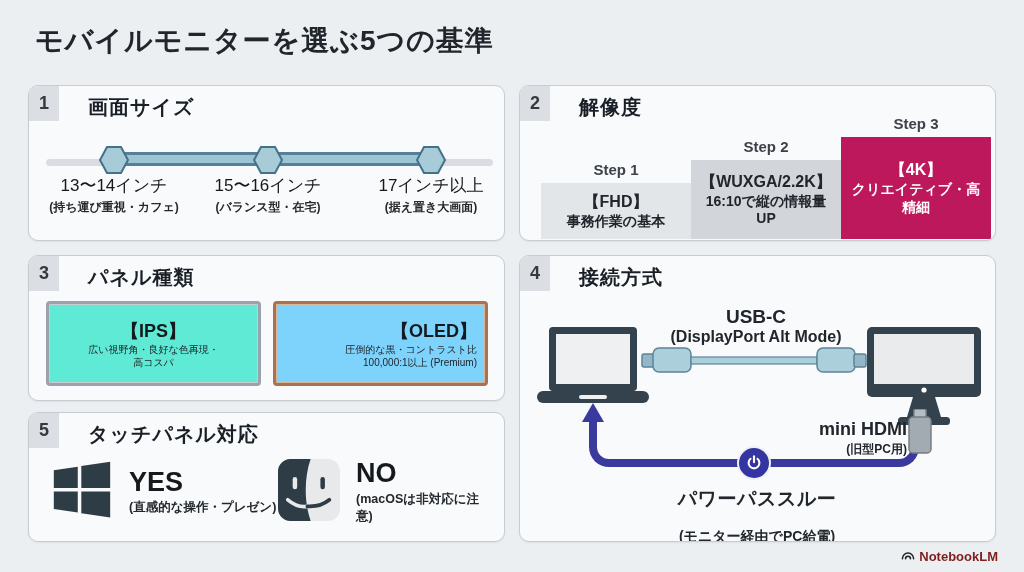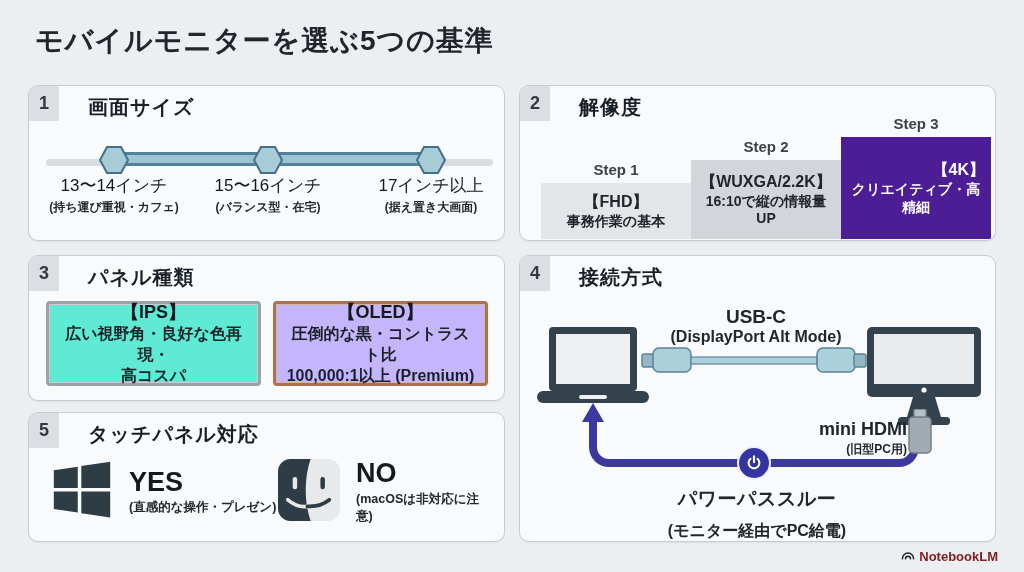--- a/index.html
+++ b/index.html
@@ -48,44 +48,44 @@
   .size-label .l2 { font-size:12px; font-weight:bold; color:#23282d; margin-top:2px; }
   .sl1 { left:-5px; } .sl2 { left:149px; } .sl3 { left:312px; }
   
   .step-col { position:absolute; bottom:1px; width:150px;border-radius:27px; }
   .step-lab { position:absolute; width:100%; text-align:center; top:-22px;
     font-size:15px; font-weight:bold; color:#3c4248; }
   .step-box { width:100%; display:flex; flex-direction:column; align-items:center;
     justify-content:center; text-align:center; padding:4px 6px; }
   .step1 { left:21px; }  .step1 .step-box { height:56px; background:#e3e6e9; }
   .step2 { left:171px; } .step2 .step-box { height:79px; background:#d2d5da; }
-  .step3 { left:321px; } .step3 .step-box { height:102px; background:#4c1d95; color:#fff;align-items:flex-end; }
+  .step3 { left:321px; } .step3 .step-box { height:102px; background:#be185d; color:#fff; }
   .step-name { font-size:16px; font-weight:bold; line-height:1.25; }
   .step-desc { font-size:14px; font-weight:bold; line-height:1.25; margin-top:1px; }
   
   .panel-box { position:absolute; top:45px; width:215px; height:85px; border-radius:4px;
     display:flex; flex-direction:column; align-items:center; justify-content:center;
     text-align:center; padding:4px 8px; }
   .ips-box { left:17px; background:#5eead4; border:3px solid #9ba2a9;
     box-shadow:inset 0 0 0 1px #c8cdd2; }
-  .oled-box { left:244px; background:#c4b5fd; border:3px solid #aa7250;
-    box-shadow:inset 0 0 0 1px #d8b49a; }
+  .oled-box { left:244px; background:#7dd3fc; border:3px solid #aa7250;
+    box-shadow:inset 0 0 0 1px #d8b49a;align-items:flex-end; }
   .panel-name { font-size:18px; font-weight:bold; color:#15191d; }
-  .panel-desc { font-size:16px; font-weight:bold; color:#1c2126; line-height:1.3; }
+  .panel-desc { font-size:10px; font-weight:normal; color:#1c2126; line-height:1.3; }
   
   .abs { position:absolute; }
   .usb-label  { left:136px; top:50px; width:200px; text-align:center; }
   .usb-label .l1 { font-size:19px; font-weight:bold; }
   .usb-label .l2 { font-size:16px; font-weight:bold; margin-top:0px; }
   .hdmi-label { left:221px; top:163px; width:166px; text-align:right; }
   .hdmi-label .l1 { font-size:18px; font-weight:bold; }
   .hdmi-label .l2 { font-size:12px; font-weight:bold; margin-top:1px; }
   .pass-label { left:127px; top:230px; width:220px; text-align:center; }
   .pass-label .l1 { font-size:19px; font-weight:bold; letter-spacing:.5px; }
-  .pass-label .l2 { font-size:16px; font-weight:bold; margin-top:9px; }
+  .pass-label .l2 { font-size:14px; font-weight:bold; margin-top:16px; }
   .laptop-icon  { left:17px;  top:71px; }
   .monitor-icon { left:347px; top:71px; }
   .usbc-cable   { left:121px; top:89px; }
   .hdmi-plug    { left:386px; top:153px; }
   .pass-line { left:69px; top:163px; width:330px; height:48px;
     border-left:8px solid #3a3a9e; border-bottom:8px solid #3a3a9e;
     border-right:8px solid #3a3a9e;
     border-bottom-left-radius:20px; border-bottom-right-radius:20px; }
   .pass-arrow { left:62px; top:147px; width:0; height:0;
     border-left:11px solid transparent; border-right:11px solid transparent;

